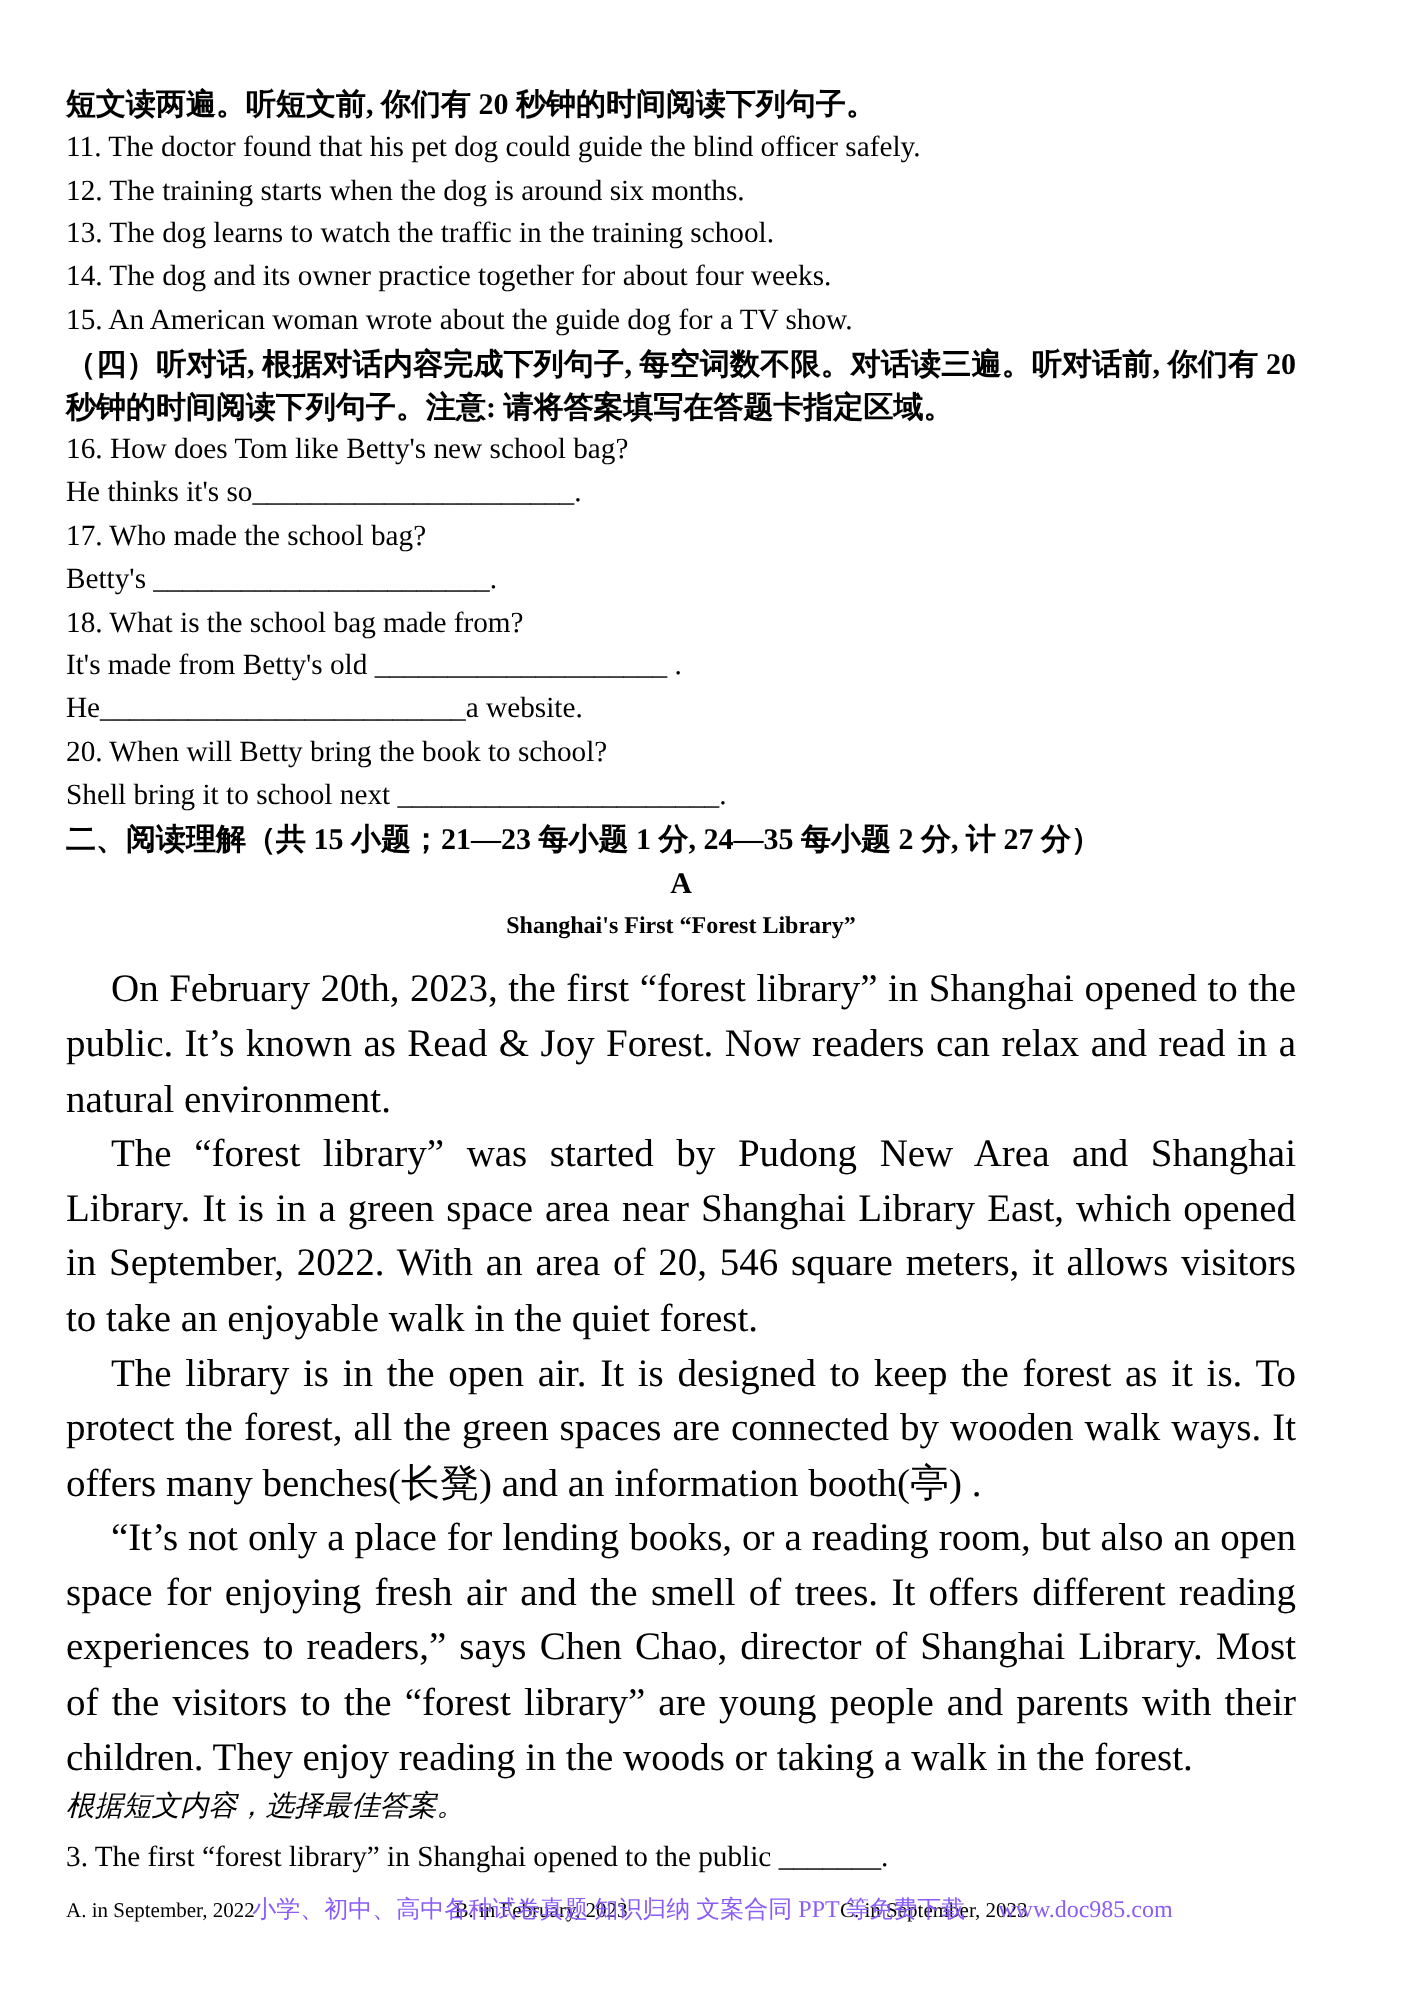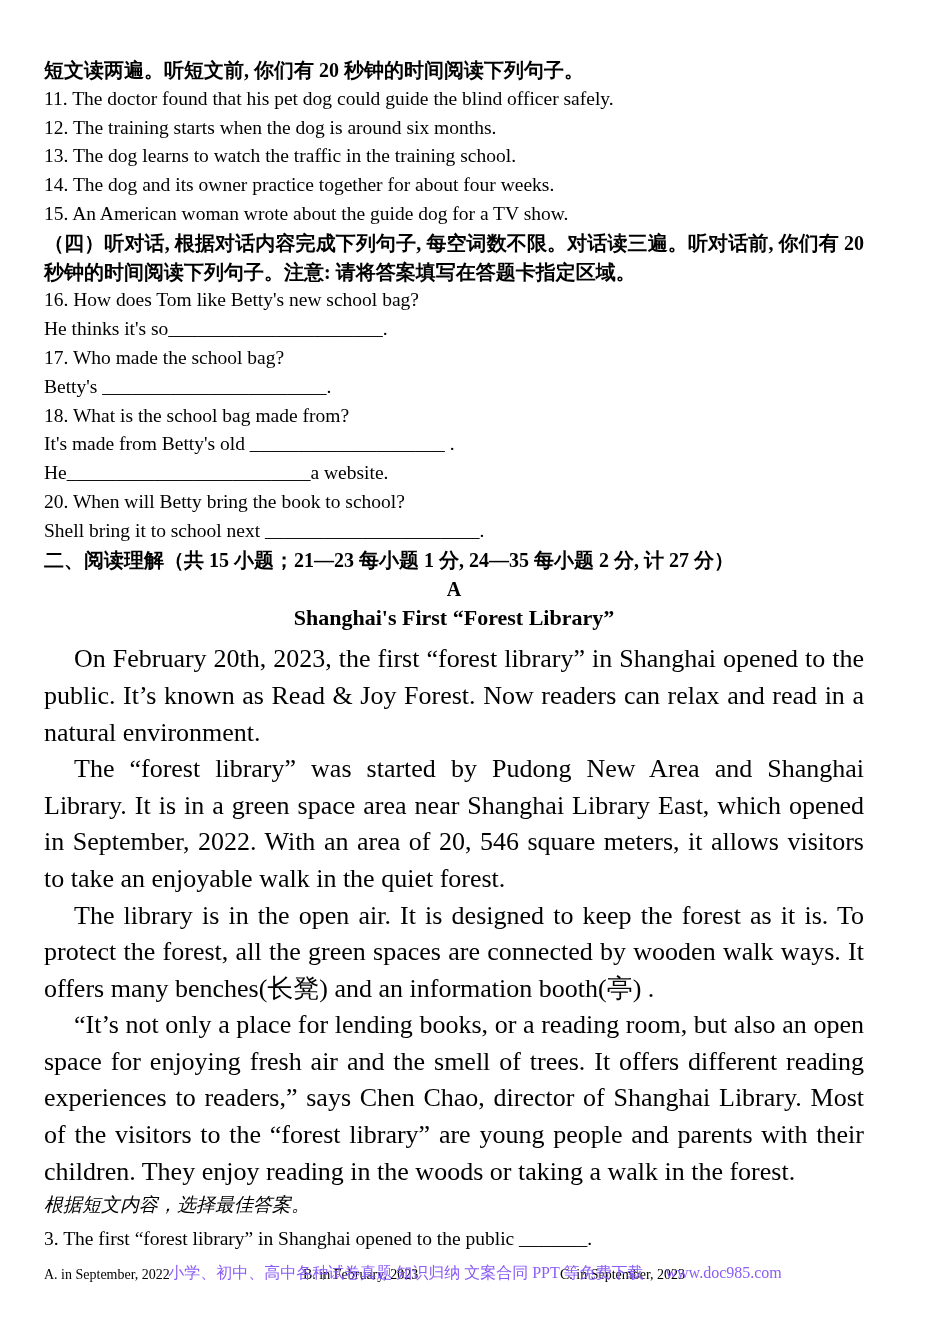--- a/index.html
+++ b/index.html
@@ -25,21 +25,21 @@
     font-family: "Liberation Serif", "DejaVu Sans", sans-serif;
   }
   .en-line {
     font-size: 19.5px;
     line-height: 28.8px;
     white-space: nowrap;
   }
   .center { text-align: center; white-space: normal; }
   .bold { font-weight: bold; }
   .passage-label { font-size: 20px; line-height: 30px; }
-  .passage-title { font-size: 22px; line-height: 28px; }
+  .passage-title { font-size: 16px; line-height: 28px; }
   .passage { margin-top: 9px; }
   .passage p {
     font-size: 26px;
     line-height: 36.6px;
     text-align: justify;
     text-indent: 30px;
   }
   .instruction-cn {
     font-size: 19px;
     line-height: 30px;

